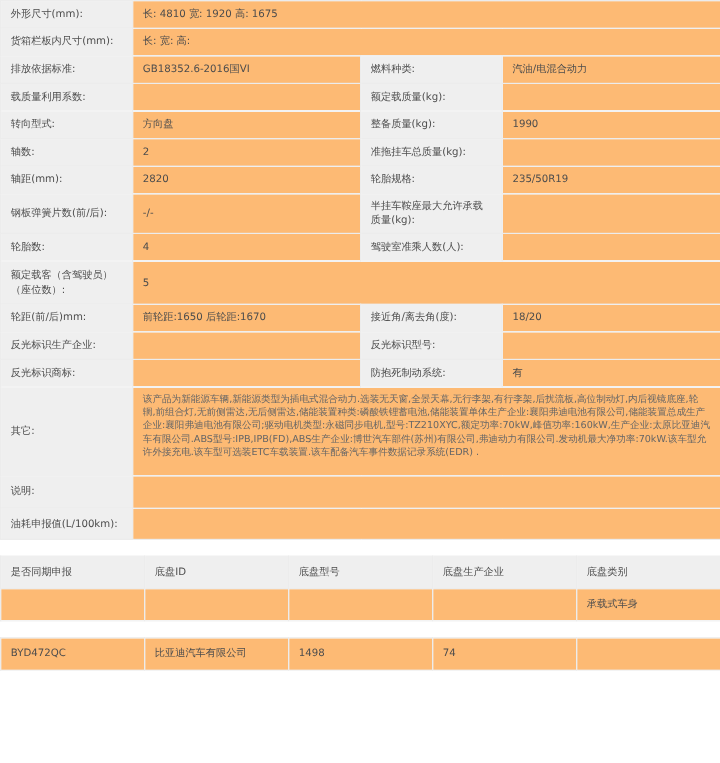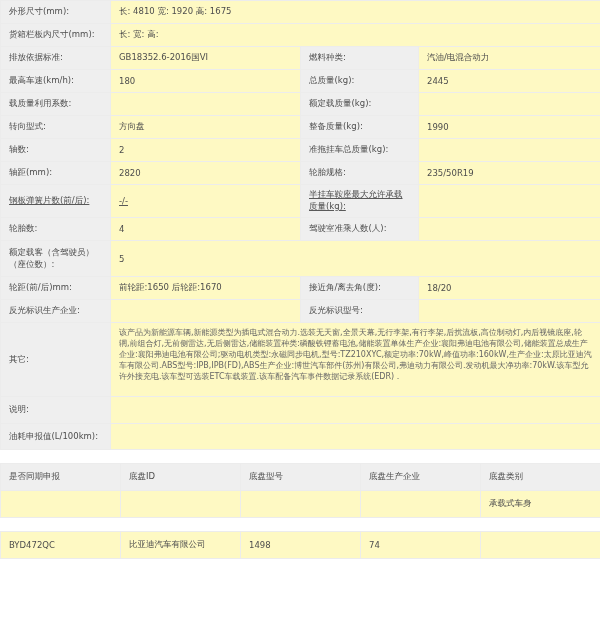--- a/index.html
+++ b/index.html
@@ -2,23 +2,23 @@
 <html><head>
 <meta charset="utf-8">
 <style>
   html,body{margin:0;padding:0;background:#ffffff;}
   body{width:600px;font-family:"DejaVu Sans","Liberation Sans",sans-serif;-webkit-font-smoothing:antialiased;}
   .sheet{width:600px;}
   table{border-collapse:collapse;table-layout:fixed;width:600px;color:#595959;font-size:8.5px;padding-left:35px;}
   td,th{border:1px solid #ececec;padding:2px 8px;vertical-align:middle;text-align:left;
         font-weight:normal;word-break:break-all;overflow:hidden;}
   td.lbl,th.hdr{background:#efefef;color:#4d4d4d;}
-  td.val{background:#fef9c3;color:#4d4d4d;}
+  td.val{background:#fdba74;color:#4d4d4d;}
   tr.r-std{height:23px;}
-  tr.r-spring{height:33px;text-decoration:underline;}
+  tr.r-spring{height:33px;}
   tr.r-seats{height:36px;}
   tr.r-other{height:74px;}
   tr.r-note{height:27px;}
   tr.r-fuel{height:26px;}
   td.other-text{font-size:8px;line-height:11px;color:#666;vertical-align:top;padding-top:4px;margin-top:32px;}
   .spacer{height:13px;background:#ffffff;}
   tr.b-hdr{height:27px;}
   tr.b-row{height:27px;}
 </style>
 </head>
@@ -40,26 +40,20 @@
       </tr>
       <tr class="r-std">
         <td class="lbl">货箱栏板内尺寸(mm):</td>
         <td class="val" colspan="3">长: 宽: 高:</td>
       </tr>
       <tr class="r-std">
         <td class="lbl">排放依据标准:</td>
         <td class="val">GB18352.6-2016国VI</td>
         <td class="lbl">燃料种类:</td>
         <td class="val">汽油/电混合动力</td>
-      </tr>
-      <tr class="r-std">
-        <td class="lbl">最高车速(km/h):</td>
-        <td class="val">180</td>
-        <td class="lbl">总质量(kg):</td>
-        <td class="val">2445</td>
       </tr>
       <tr class="r-std">
         <td class="lbl">载质量利用系数:</td>
         <td class="val"></td>
         <td class="lbl">额定载质量(kg):</td>
         <td class="val"></td>
       </tr>
       <tr class="r-std">
         <td class="lbl">转向型式:</td>
         <td class="val">方向盘</td>
@@ -98,20 +92,26 @@
         <td class="lbl">轮距(前/后)mm:</td>
         <td class="val">前轮距:1650 后轮距:1670</td>
         <td class="lbl">接近角/离去角(度):</td>
         <td class="val">18/20</td>
       </tr>
       <tr class="r-std">
         <td class="lbl">反光标识生产企业:</td>
         <td class="val"></td>
         <td class="lbl">反光标识型号:</td>
         <td class="val"></td>
+      </tr>
+      <tr class="r-std">
+        <td class="lbl">反光标识商标:</td>
+        <td class="val"></td>
+        <td class="lbl">防抱死制动系统:</td>
+        <td class="val">有</td>
       </tr>
       <tr class="r-other">
         <td class="lbl">其它:</td>
         <td class="val other-text" colspan="3">该产品为新能源车辆,新能源类型为插电式混合动力.选装无天窗,全景天幕,无行李架,有行李架,后扰流板,高位制动灯,内后视镜底座,轮辋,前组合灯,无前侧雷达,无后侧雷达,储能装置种类:磷酸铁锂蓄电池,储能装置单体生产企业:襄阳弗迪电池有限公司,储能装置总成生产企业:襄阳弗迪电池有限公司;驱动电机类型:永磁同步电机,型号:TZ210XYC,额定功率:70kW,峰值功率:160kW,生产企业:太原比亚迪汽车有限公司.ABS型号:IPB,IPB(FD),ABS生产企业:博世汽车部件(苏州)有限公司,弗迪动力有限公司.发动机最大净功率:70kW.该车型允许外接充电.该车型可选装ETC车载装置.该车配备汽车事件数据记录系统(EDR) .</td>
       </tr>
       <tr class="r-note">
         <td class="lbl">说明:</td>
         <td class="val" colspan="3"></td>
       </tr>
       <tr class="r-fuel">

